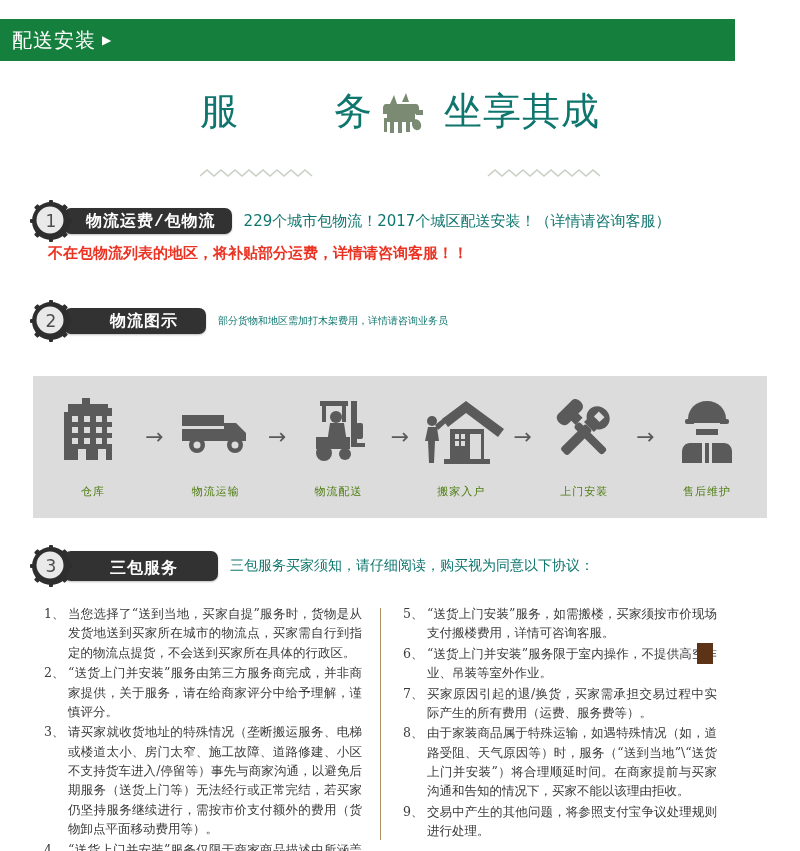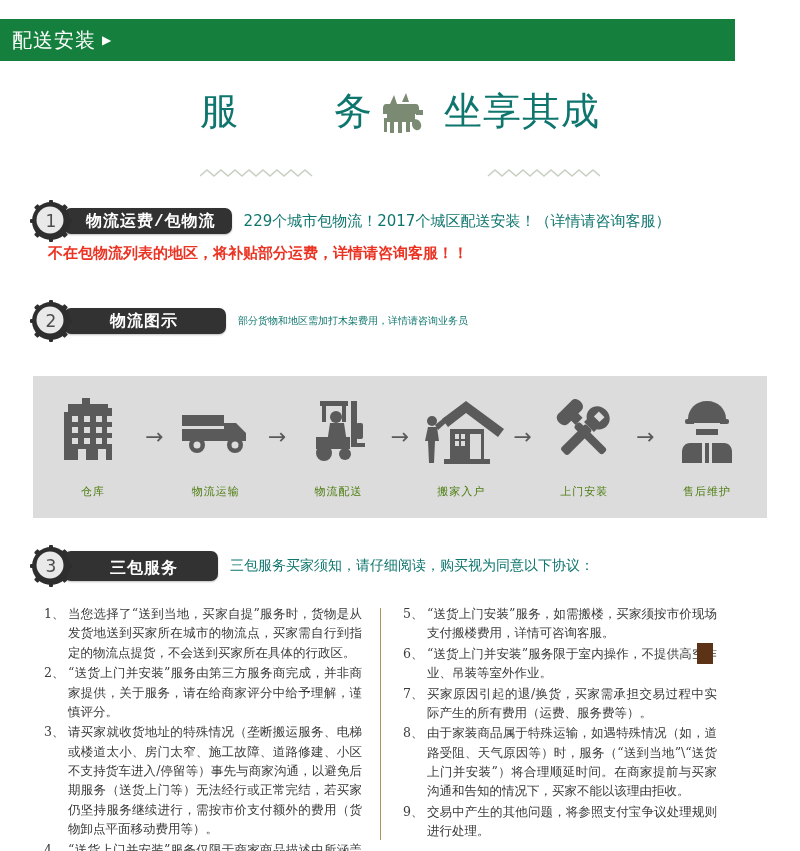--- a/index.html
+++ b/index.html
@@ -210,21 +210,21 @@
         <rect x="36" y="19" width="6" height="4" rx="1"></rect>
         <rect x="5" y="5" width="5" height="5" rx="1" transform="rotate(45 7.5 7.5)"></rect>
         <rect x="32" y="5" width="5" height="5" rx="1" transform="rotate(45 34.5 7.5)"></rect>
         <rect x="5" y="32" width="5" height="5" rx="1" transform="rotate(45 7.5 34.5)"></rect>
         <rect x="32" y="32" width="5" height="5" rx="1" transform="rotate(45 34.5 34.5)"></rect>
       </g>
       <circle cx="20" cy="20" r="13.5" fill="#e9e9e9"></circle>
     </svg>
     <div class="badge-num">2</div>
   </div>
-  <div class="pill" style="padding:0 48px 0 46px;">物流图示</div>
+  <div class="pill" style="padding:0 28px 0 46px;">物流图示</div>
   <div class="sec-note note-sm">部分货物和地区需加打木架费用，详情请咨询业务员</div>
 </div>
 
 <div class="flow-panel">
 
   <div class="flow-step">
     <div class="flow-ico">
       <svg width="62" height="68" viewBox="0 0 62 68" aria-hidden="true">
         <path d="M20 0 h8 v6 h18 v4 h4 v52 h-48 v-48 h4 v-8 h14 z"></path>
         <g fill="#dcdcdc">

